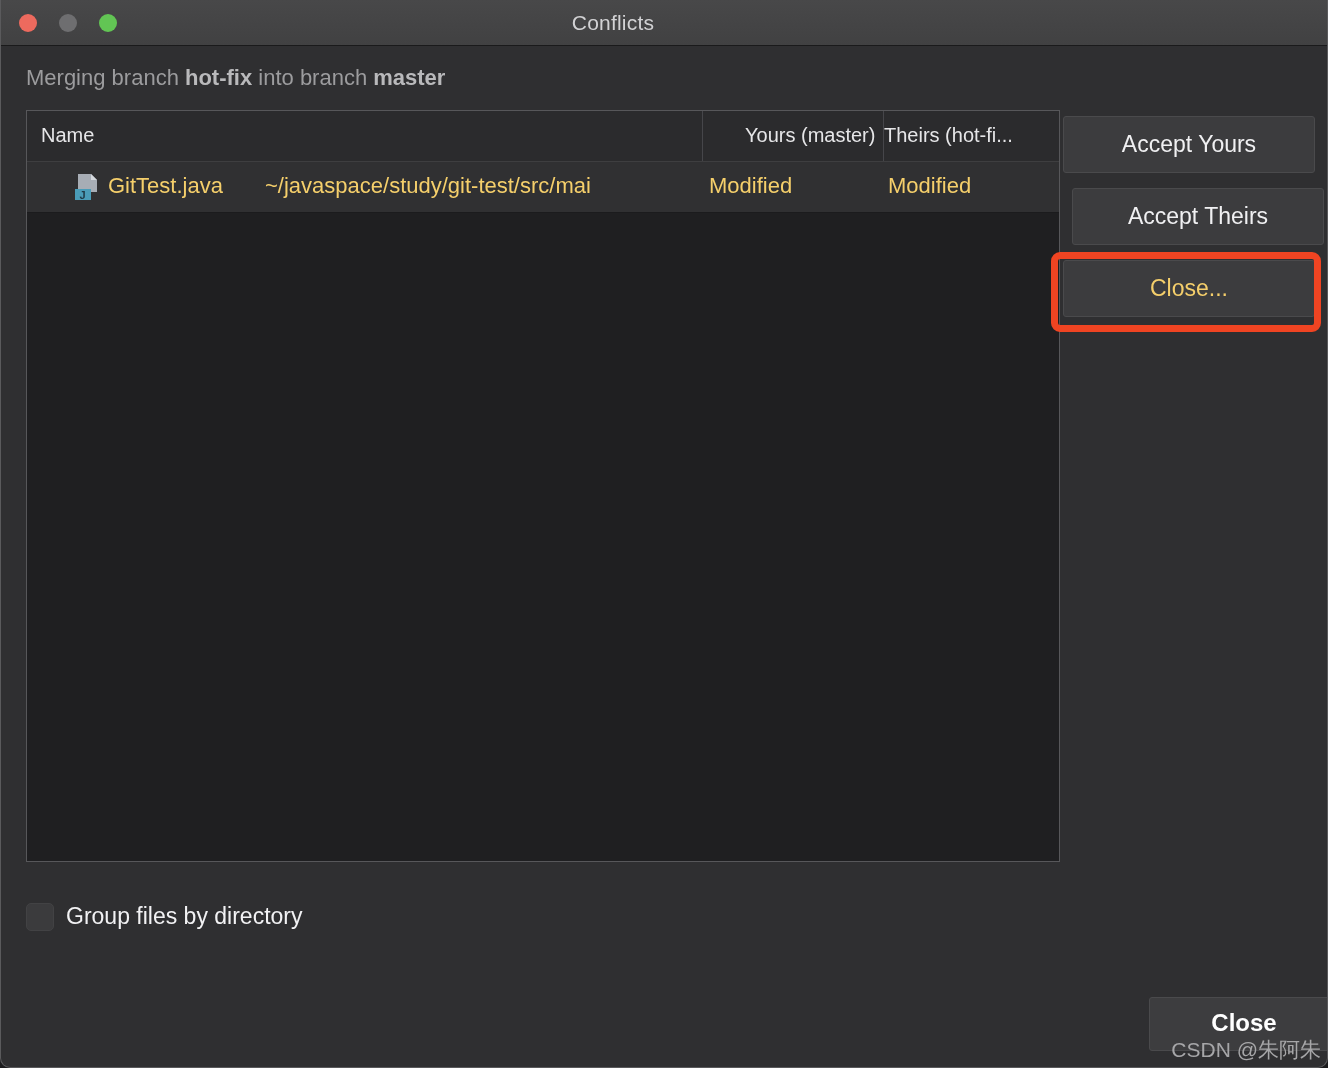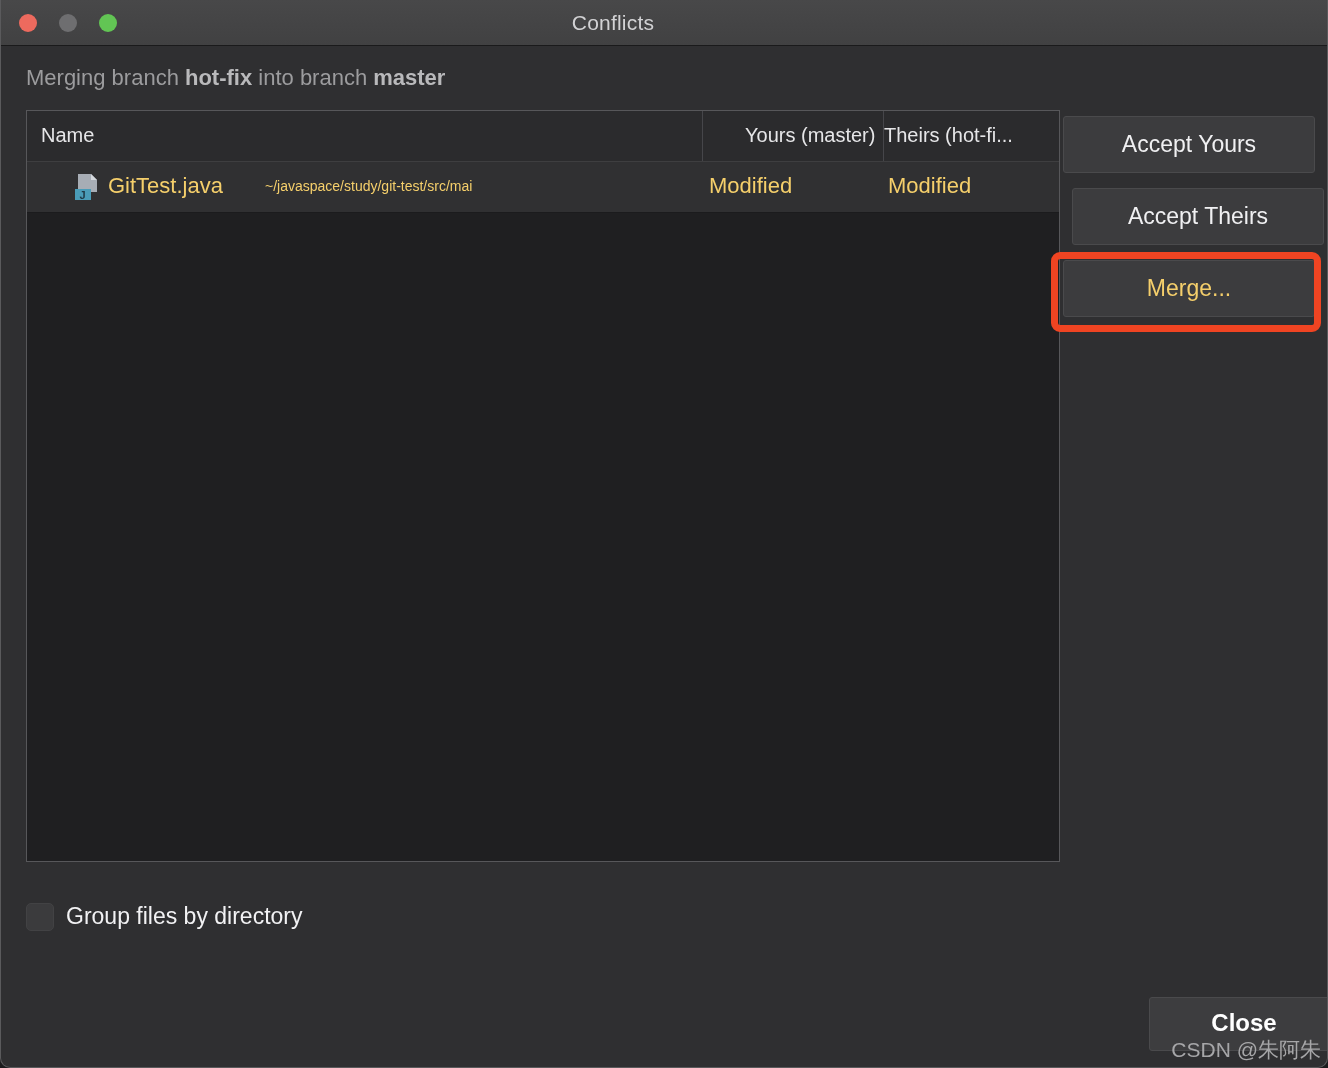--- a/index.html
+++ b/index.html
@@ -135,21 +135,21 @@
     line-height: 48px;
     font-size: 22px;
     color: #f5cf6b;
     white-space: nowrap;
   }
   #row-filepath {
     position: absolute;
     left: 238px; top: 0;
     height: 50px;
     line-height: 48px;
-    font-size: 14px;
+    font-size: 22px;
     color: #f5cf6b;
     white-space: nowrap;
   }
   .cell-status {
     position: absolute;
     top: 0;
     height: 50px;
     line-height: 48px;
     font-size: 22px;
     color: #f5cf6b;
@@ -287,21 +287,21 @@
         <span id="row-filepath">~/javaspace/study/git-test/src/mai</span>
       </div>
       <div class="cell-status" id="cell-yours">Modified</div>
       <div class="cell-status" id="cell-theirs">Modified</div>
     </div>
 
   </div>
 
   <div class="action-btn" id="btn-accept-yours">Accept Yours</div>
   <div class="action-btn" id="btn-accept-theirs">Accept Theirs</div>
-  <div class="action-btn" id="btn-merge">Merge...</div>
+  <div class="action-btn" id="btn-merge">Close...</div>
   <div id="merge-highlight"></div>
 
   <div id="group-row">
     <div id="group-checkbox"></div>
     <div id="group-label">Group files by directory</div>
   </div>
 
   <div id="btn-close">Close</div>
 
   <div id="watermark">CSDN @朱阿朱</div>

